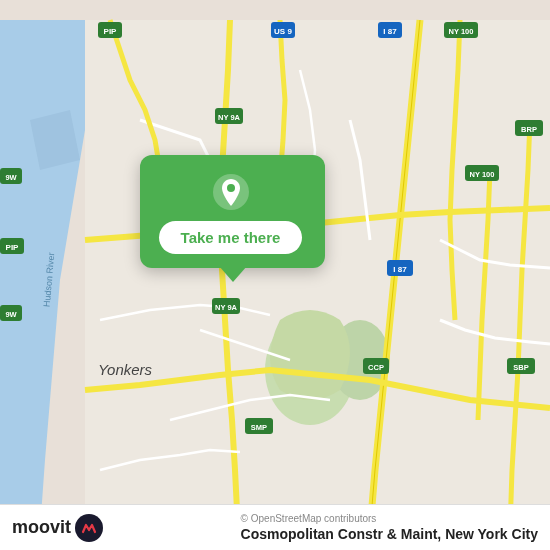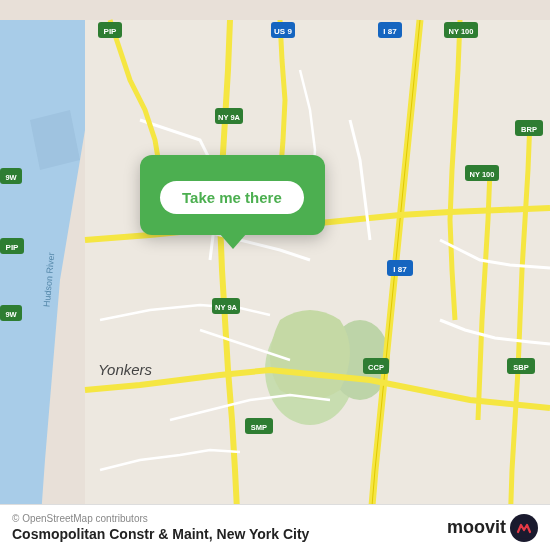--- a/index.html
+++ b/index.html
@@ -84,21 +84,21 @@
 
     
     #popup-card {
       position: absolute;
       top: 155px;
       left: 140px;
       width: 185px;
       background: #4caf50;
       border-radius: 12px;
       display: flex;
-      flex-direction: row;
+      flex-direction: column;
       align-items: center;
       padding: 18px 24px 14px 20px;
       z-index: 20;
       box-shadow: 0 4px 16px rgba(0,0,0,0.25);
     }
 
     #popup-card::after {
       content: '';
       position: absolute;
       bottom: -14px;
@@ -233,28 +233,28 @@
 
     <svg id="pin-icon" viewBox="0 0 38 38" xmlns="http://www.w3.org/2000/svg">
       <circle cx="19" cy="19" r="18" fill="rgba(255,255,255,0.25)"></circle>
       <path d="M19 6 C14 6 10 10 10 15 C10 22 19 33 19 33 C19 33 28 22 28 15 C28 10 24 6 19 6 Z" fill="white"></path>
       <circle cx="19" cy="15" r="4" fill="#4caf50"></circle>
     </svg>
     <button id="take-me-there-btn">Take me there</button>
   </div>
 
   <div id="bottom-bar">
-    <div id="bottom-left">
-      <span id="copyright-text">© OpenStreetMap contributors</span>
-      <span id="location-title">Cosmopolitan Constr &amp; Maint, New York City</span>
-    </div>
     <div id="moovit-logo">
       <span id="moovit-text">moovit</span>
       <div id="moovit-icon">
         <svg width="22" height="22" viewBox="0 0 22 22">
           <circle cx="11" cy="11" r="11" fill="#1a1a2e"></circle>
           <path d="M5 15 L8 8 L11 13 L14 8 L17 15" stroke="#e63946" stroke-width="2.2" fill="none" stroke-linecap="round" stroke-linejoin="round"></path>
         </svg>
       </div>
     </div>
+    <div id="bottom-left">
+      <span id="copyright-text">© OpenStreetMap contributors</span>
+      <span id="location-title">Cosmopolitan Constr &amp; Maint, New York City</span>
+    </div>
   </div>
 
 </div>
 
 </body></html>

